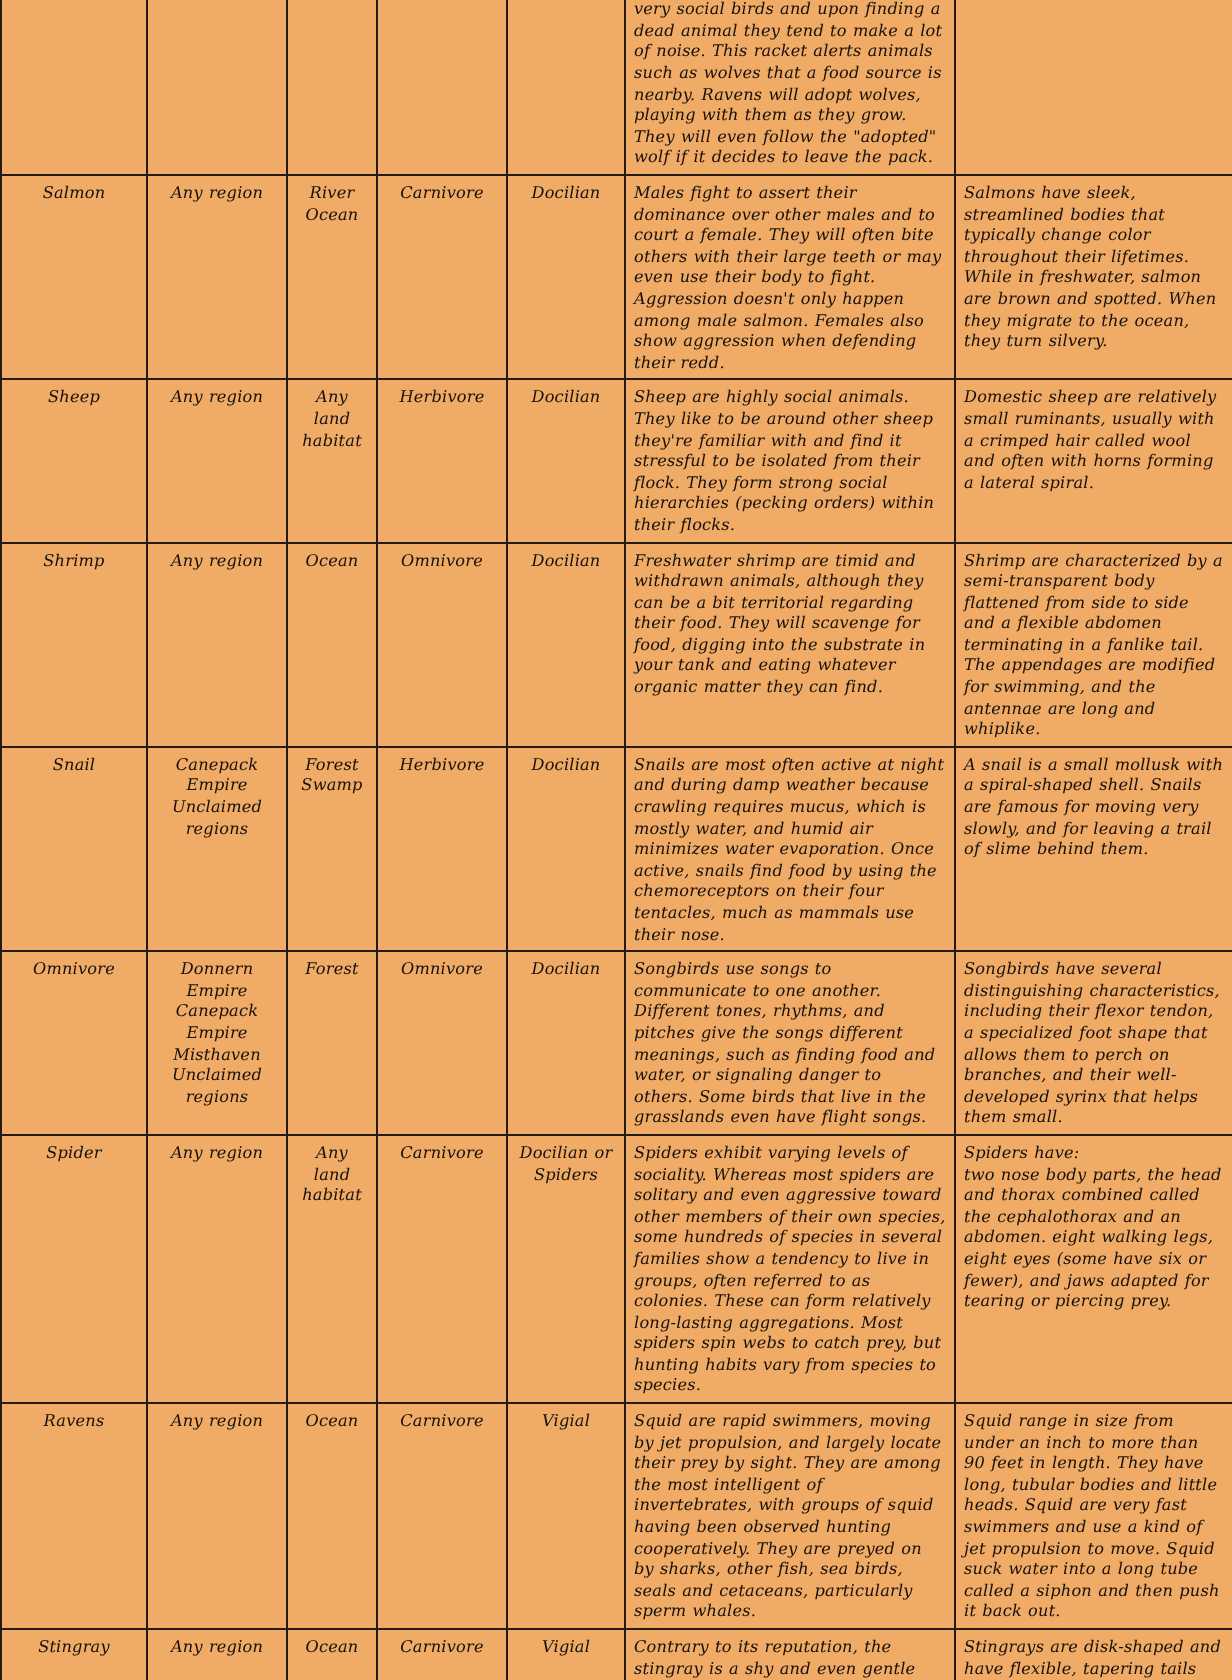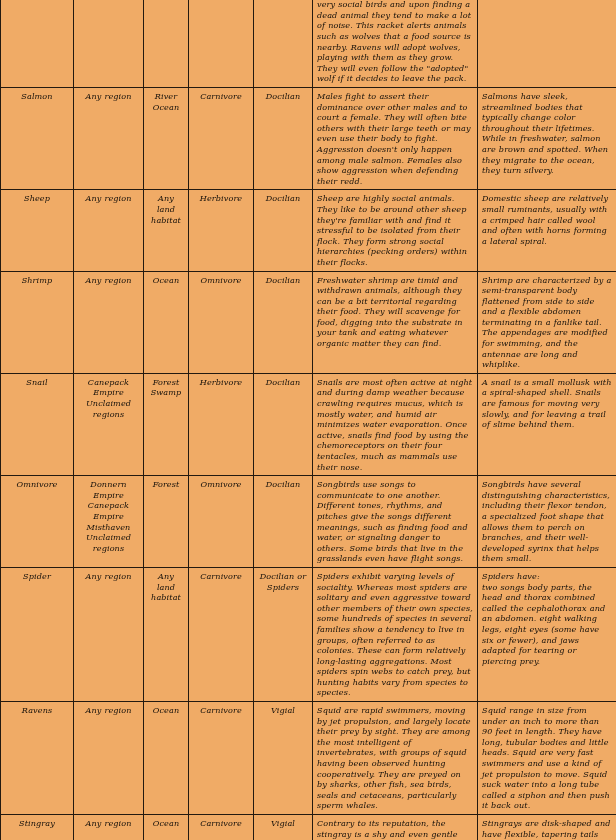--- a/index.html
+++ b/index.html
@@ -146,21 +146,21 @@
 
       <tr style="height:101px;padding-left:12px;">
         <td class="cell-center multi-line">Spider</td>
         <td class="cell-center multi-line">Any region</td>
         <td class="cell-center multi-line">Any land
 habitat</td>
         <td class="cell-center multi-line">Carnivore</td>
         <td class="cell-center multi-line">Docilian or Spiders</td>
         <td class="cell-body multi-line">Spiders exhibit varying levels of sociality. Whereas most spiders are solitary and even aggressive toward other members of their own species, some hundreds of species in several families show a tendency to live in groups, often referred to as colonies. These can form relatively long-lasting aggregations. Most spiders spin webs to catch prey, but hunting habits vary from species to species.</td>
         <td class="cell-body multi-line">Spiders have:
-two songs body parts, the head and thorax combined called the cephalothorax and an abdomen. eight walking legs, eight eyes (some have six or fewer), and jaws adapted for tearing or piercing prey.</td>
+two nose body parts, the head and thorax combined called the cephalothorax and an abdomen. eight walking legs, eight eyes (some have six or fewer), and jaws adapted for tearing or piercing prey.</td>
       </tr>
 
       <tr style="height:81px;">
         <td class="cell-center multi-line">Ravens</td>
         <td class="cell-center multi-line">Any region</td>
         <td class="cell-center multi-line">Ocean</td>
         <td class="cell-center multi-line">Carnivore</td>
         <td class="cell-center multi-line">Vigial</td>
         <td class="cell-body multi-line">Squid are rapid swimmers, moving by jet propulsion, and largely locate their prey by sight. They are among the most intelligent of invertebrates, with groups of squid having been observed hunting cooperatively. They are preyed on by sharks, other fish, sea birds, seals and cetaceans, particularly sperm whales.</td>
         <td class="cell-body multi-line">Squid range in size from under an inch to more than 90 feet in length. They have long, tubular bodies and little heads. Squid are very fast swimmers and use a kind of jet propulsion to move. Squid suck water into a long tube called a siphon and then push it back out.</td>

